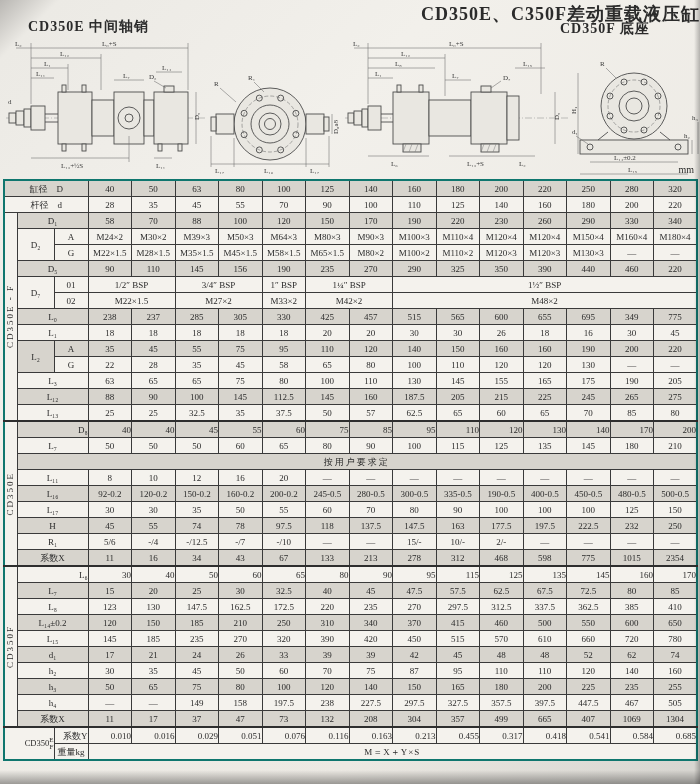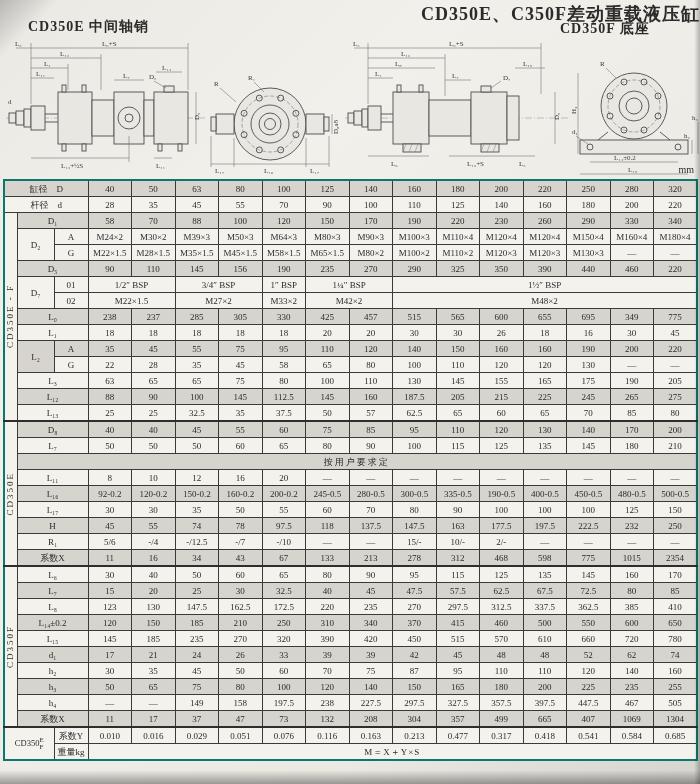--- a/index.html
+++ b/index.html
@@ -27,21 +27,21 @@
   .dim{stroke:#6a6a6a;stroke-width:.55;fill:none;}
   .hatch{stroke:#7a7a7a;stroke-width:.5;}
 
   table.spec{position:absolute;left:3px;top:179px;width:694px;border-collapse:collapse;
     table-layout:fixed;background:#f4f2ed;border:2px solid #0f766e;}
   table.spec td{border:1px solid #3a3a3a;text-align:center;vertical-align:middle;
     font-size:9px;line-height:10px;padding:1px 0;height:13px;overflow:hidden;
     white-space:nowrap;}
   table.spec tr.shade td{background:#d7d4cd;}
   table.spec tr.shade td.gcell, table.spec td.gcell{background:#f4f2ed;}
-  table.spec tr.thick td{border-top:2px solid #2e2e2e;}
+  table.spec tr.thick td{border-top:2px solid #2e2e2e;text-align:right;}
   td.lbl{font-size:9.5px;}
   td.gcell{padding:0;}
   .vtext{writing-mode:vertical-rl;transform:rotate(180deg);margin:0 auto;
     font-size:9px;letter-spacing:2px;line-height:11px;}
   .gpre{font-size:8.5px;}
   .gstack{display:inline-flex;flex-direction:column;vertical-align:middle;line-height:6px;}
   .gstack i{font-style:normal;font-size:7px;line-height:6.5px;}
   td.notice{font-size:11px;font-weight:normal;letter-spacing:2px;}
   td.formula{font-size:11px;letter-spacing:1px;}
 </style>
@@ -804,21 +804,21 @@
           </span></td>
         <td class="lbl" colspan="1">系数Y</td>
         <td class="d">0.010</td>
         <td class="d">0.016</td>
         <td class="d">0.029</td>
         <td class="d">0.051</td>
         <td class="d">0.076</td>
         <td class="d">0.116</td>
         <td class="d">0.163</td>
         <td class="d">0.213</td>
-        <td class="d">0.477</td>
+        <td class="d">0.455</td>
         <td class="d">0.317</td>
         <td class="d">0.418</td>
         <td class="d">0.541</td>
         <td class="d">0.584</td>
         <td class="d">0.685</td>
       </tr>
       <tr>
         <td class="lbl" colspan="1">重量kg</td>
         <td class="d formula" colspan="14">M＝X＋Y×S</td>
       </tr>

